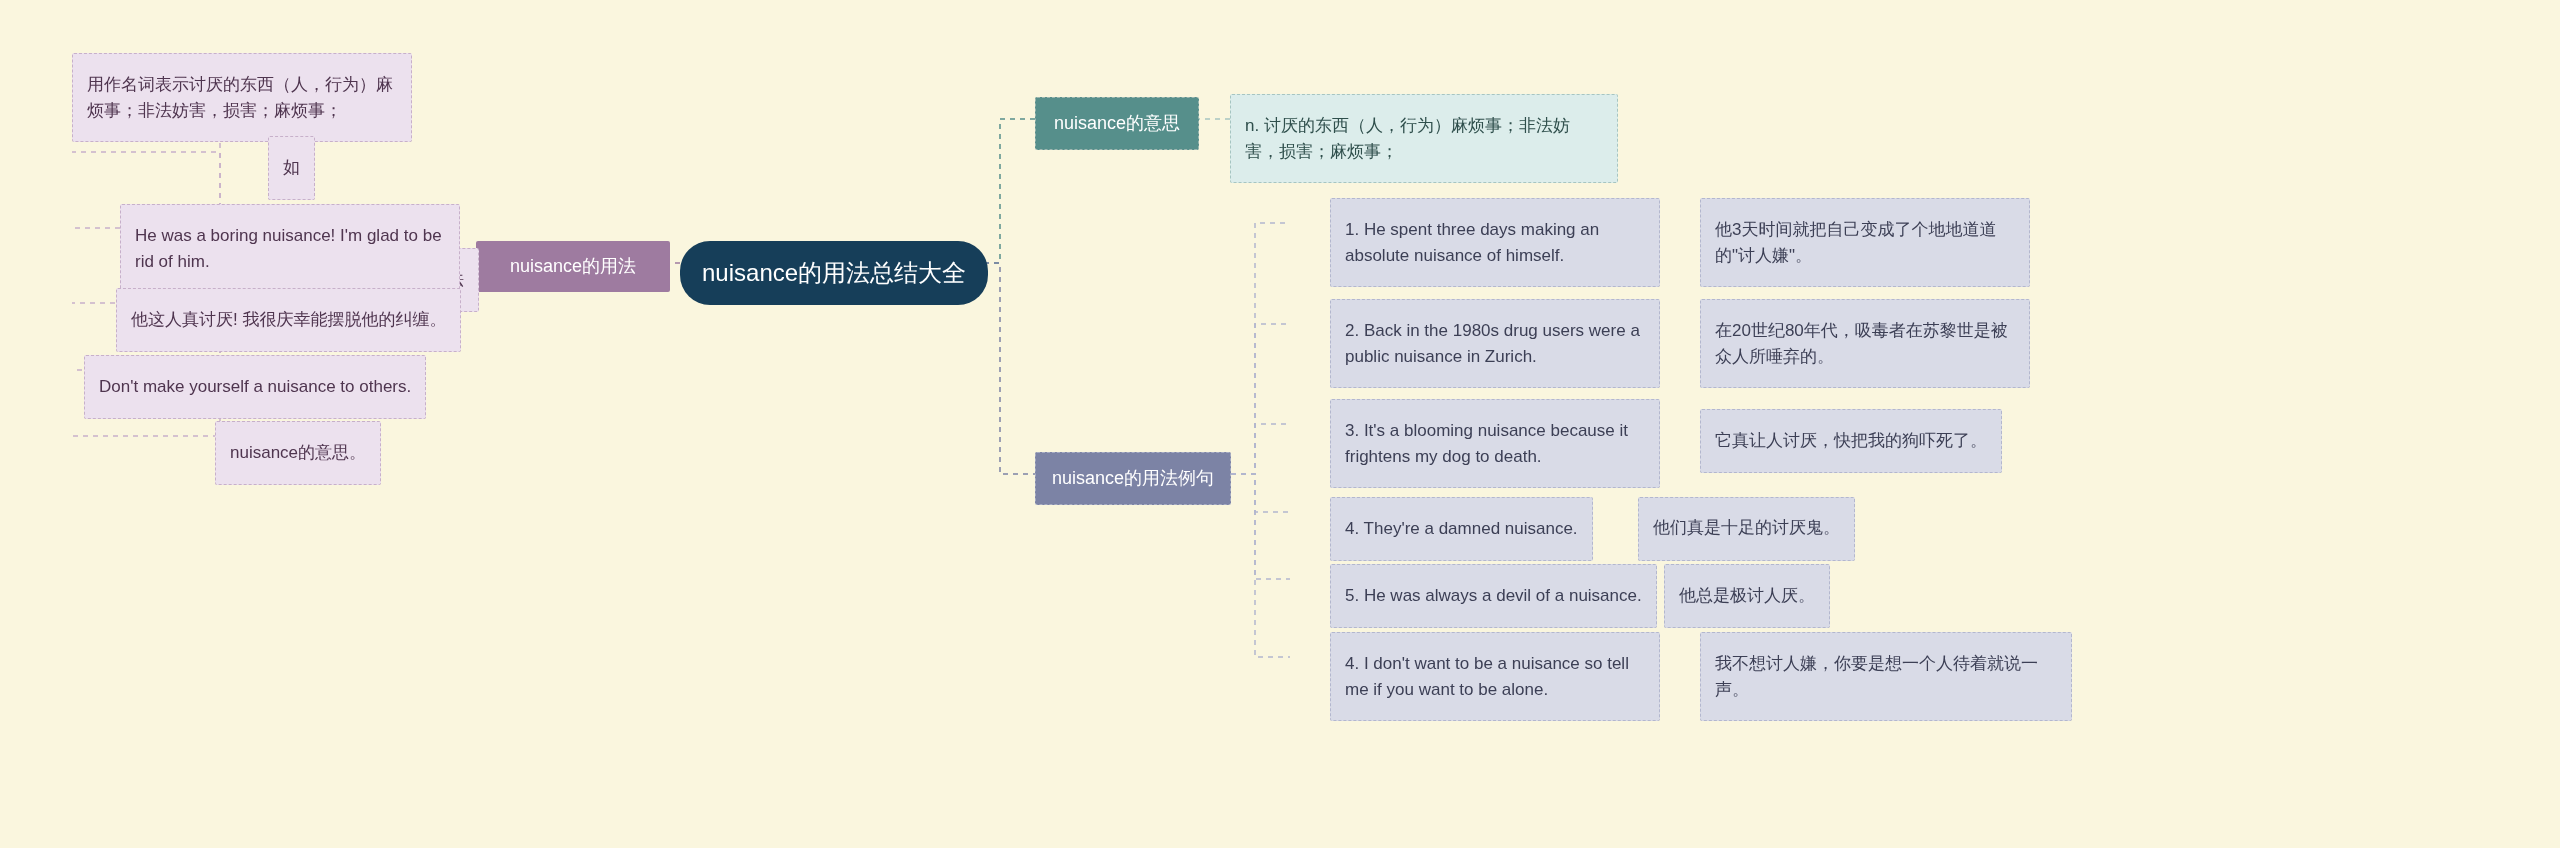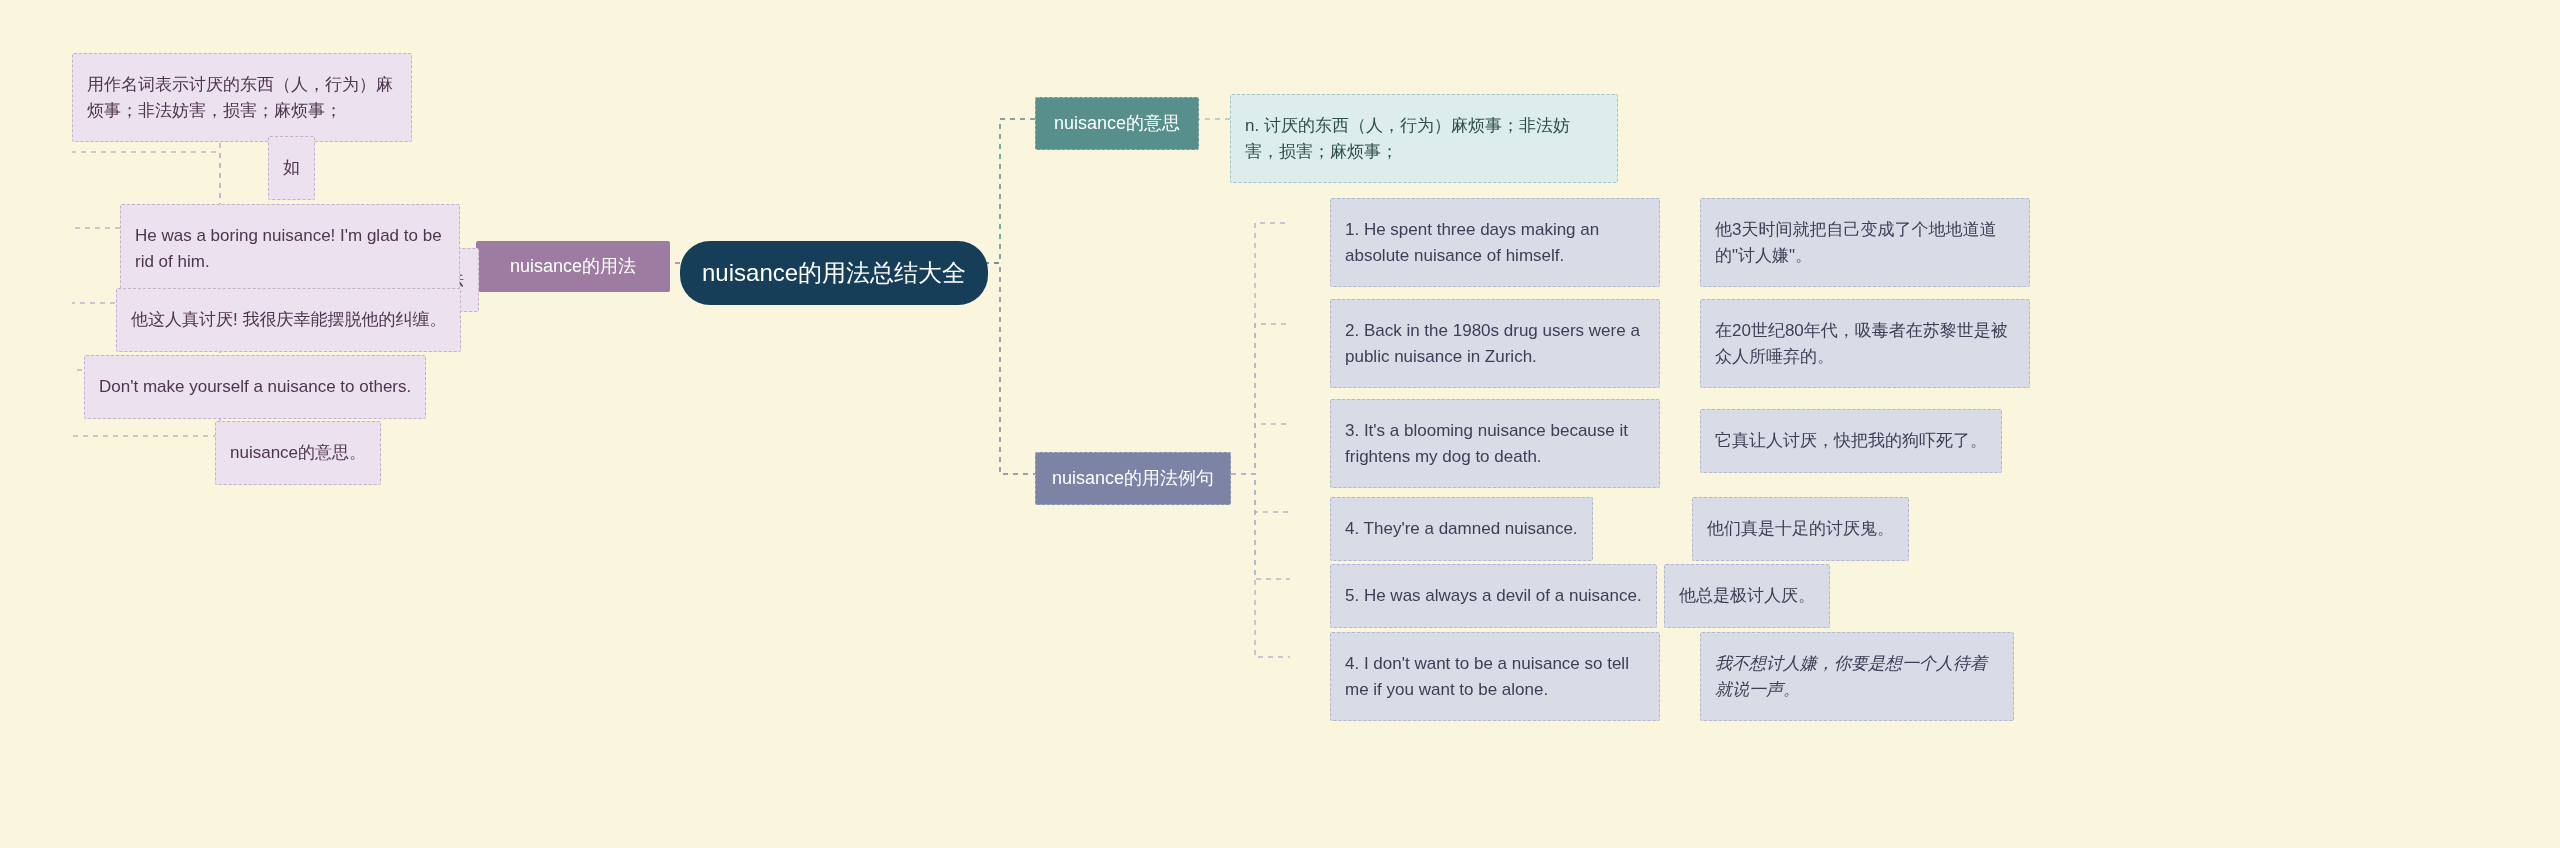--- a/index.html
+++ b/index.html
@@ -129,19 +129,19 @@
 <div class="node leaf-blue" style="left:1290px; top:198px; width:330px;">1. He spent three days making an absolute nuisance of himself.</div>
 <div class="node leaf-blue" style="left:1660px; top:198px; width:330px;">他3天时间就把自己变成了个地地道道的"讨人嫌"。</div>
 
 <div class="node leaf-blue" style="left:1290px; top:299px; width:330px;">2. Back in the 1980s drug users were a public nuisance in Zurich.</div>
 <div class="node leaf-blue" style="left:1660px; top:299px; width:330px;">在20世纪80年代，吸毒者在苏黎世是被众人所唾弃的。</div>
 
 <div class="node leaf-blue" style="left:1290px; top:399px; width:330px;">3. It's a blooming nuisance because it frightens my dog to death.</div>
 <div class="node leaf-blue" style="left:1660px; top:409px;">它真让人讨厌，快把我的狗吓死了。</div>
 
 <div class="node leaf-blue" style="left:1290px; top:497px;">4. They're a damned nuisance.</div>
-<div class="node leaf-blue" style="left:1652px; top:497px;">他们真是十足的讨厌鬼。</div>
+<div class="node leaf-blue" style="left:1598px; top:497px;font-family:Liberation Mono, monospace;">他们真是十足的讨厌鬼。</div>
 
 <div class="node leaf-blue" style="left:1290px; top:564px;">5. He was always a devil of a nuisance.</div>
 <div class="node leaf-blue" style="left:1624px; top:564px;">他总是极讨人厌。</div>
 
 <div class="node leaf-blue" style="left:1290px; top:632px; width:330px;">4. I don't want to be a nuisance so tell me if you want to be alone.</div>
-<div class="node leaf-blue" style="left:1660px; top:632px; width:314px;font-style:italic;">我不想讨人嫌，你要是想一个人待着就说一声。</div>
+<div class="node leaf-blue" style="left:1660px; top:632px; width:372px;">我不想讨人嫌，你要是想一个人待着就说一声。</div>
 
 </body></html>

